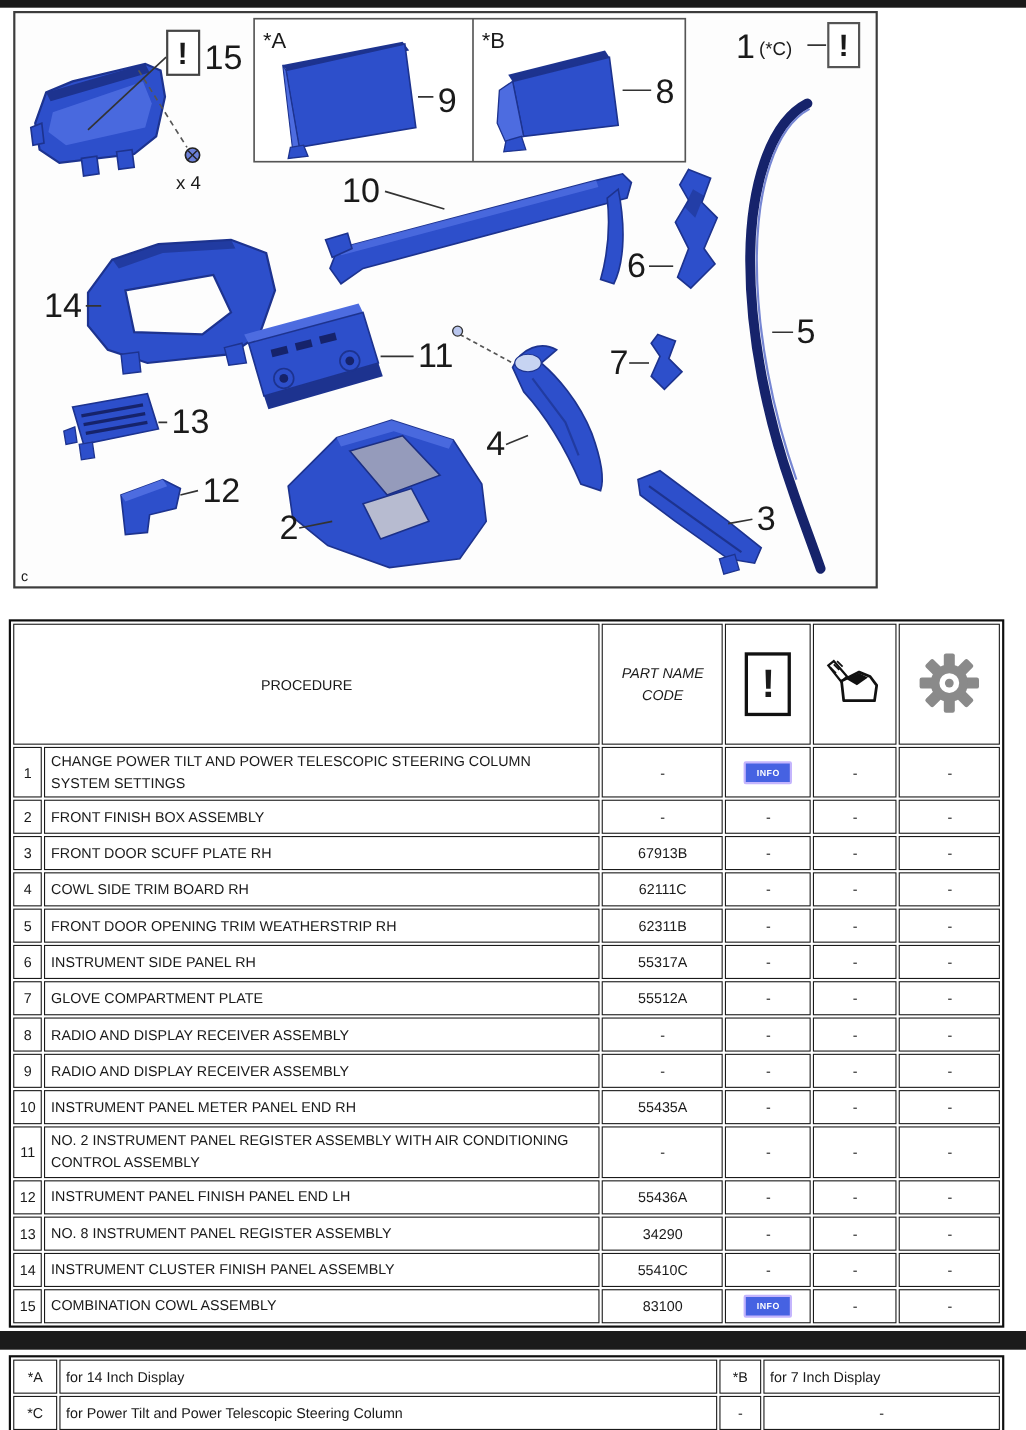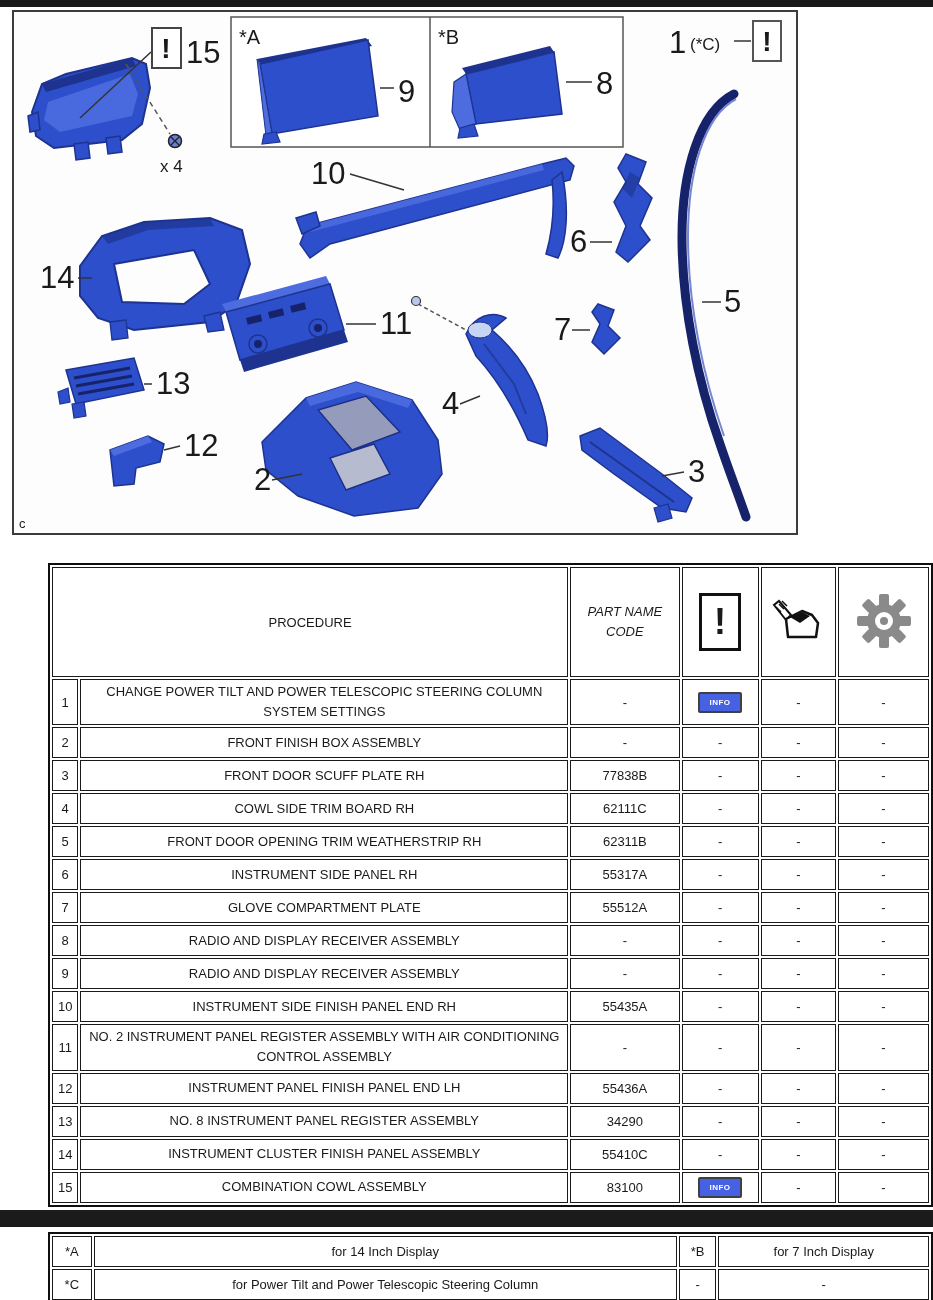--- a/index.html
+++ b/index.html
@@ -19,49 +19,49 @@
   svg text{font-family:"Liberation Sans", sans-serif;fill:#1a1a1a;}
   .num{font-size:31px;}
   .small-lbl{font-size:17px;}
   .inset-lbl{font-size:20px;}
   .excl-glyph{font-size:28px;font-weight:bold;}
   .corner-lbl{font-size:13px;}
 
   
   table.grid{
     border-collapse:separate;border-spacing:2px;
-    background:#ffffff;border:2px solid #0f0f0f;table-layout:fixed;margin-left:40px;
+    background:#ffffff;border:2px solid #0f0f0f;table-layout:fixed;
   }
   table.grid th, table.grid td{
     border:1px solid #1a1a1a;font-size:13px;font-weight:normal;
     padding:2px 5px;background:#ffffff;overflow:hidden;
   }
   #main-table{position:absolute;left:8px;top:563px;}
   #main-table th{height:104px;vertical-align:middle;text-align:center;}
   #main-table td{height:25px;}
   td.c-num{text-align:center;padding:2px 1px;}
-  td.c-proc{text-align:center;line-height:1.55;}
+  td.c-proc{text-align:left;line-height:1.55;}
   td.c-code{text-align:center;}
   td.c-icon{text-align:center;}
   .code-hdr{width:84px;margin:0 auto;line-height:1.55;font-style:italic;}
   .excl-box{
     width:36px;height:52px;border:3px solid #111;margin:0 auto;
     display:flex;align-items:center;justify-content:center;
     font-size:36px;font-weight:bold;line-height:1;
   }
   .info-btn{
     display:inline-block;width:40px;height:17px;line-height:17px;
-    background:#4662e2;border:2px solid #404040;border-radius:2px;
+    background:#4662e2;border:2px solid #c4b5fd;border-radius:2px;
     color:#ffffff;font-size:8px;font-weight:bold;letter-spacing:.5px;
     vertical-align:middle;
   }
   #foot-table{position:absolute;left:8px;top:1232px;}
   #foot-table td{height:25px;}
   td.f-key{text-align:center;}
-  td.f-desc{text-align:center;}
+  td.f-desc{text-align:left;}
   td.f-center{text-align:center;}
 </style>
 </head>
 <body>
 
 <div class="topbar"></div>
 
 <div class="diagram-box">
 <svg width="782" height="521" viewBox="0 0 782 521">
   <defs></defs>
@@ -277,21 +277,21 @@
         <td class="c-num">2</td>
         <td class="c-proc">FRONT FINISH BOX ASSEMBLY</td>
         <td class="c-code">-</td>
         <td class="c-icon">-</td>
         <td class="c-icon">-</td>
         <td class="c-icon">-</td>
       </tr>
       <tr>
         <td class="c-num">3</td>
         <td class="c-proc">FRONT DOOR SCUFF PLATE RH</td>
-        <td class="c-code">77838B</td>
+        <td class="c-code">67913B</td>
         <td class="c-icon">-</td>
         <td class="c-icon">-</td>
         <td class="c-icon">-</td>
       </tr>
       <tr>
         <td class="c-num">4</td>
         <td class="c-proc">COWL SIDE TRIM BOARD RH</td>
         <td class="c-code">62111C</td>
         <td class="c-icon">-</td>
         <td class="c-icon">-</td>
@@ -332,21 +332,21 @@
       <tr>
         <td class="c-num">9</td>
         <td class="c-proc">RADIO AND DISPLAY RECEIVER ASSEMBLY</td>
         <td class="c-code">-</td>
         <td class="c-icon">-</td>
         <td class="c-icon">-</td>
         <td class="c-icon">-</td>
       </tr>
       <tr>
         <td class="c-num">10</td>
-        <td class="c-proc">INSTRUMENT SIDE FINISH PANEL END RH</td>
+        <td class="c-proc">INSTRUMENT PANEL METER PANEL END RH</td>
         <td class="c-code">55435A</td>
         <td class="c-icon">-</td>
         <td class="c-icon">-</td>
         <td class="c-icon">-</td>
       </tr>
       <tr>
         <td class="c-num">11</td>
         <td class="c-proc">NO. 2 INSTRUMENT PANEL REGISTER ASSEMBLY WITH AIR CONDITIONING CONTROL ASSEMBLY</td>
         <td class="c-code">-</td>
         <td class="c-icon">-</td>

